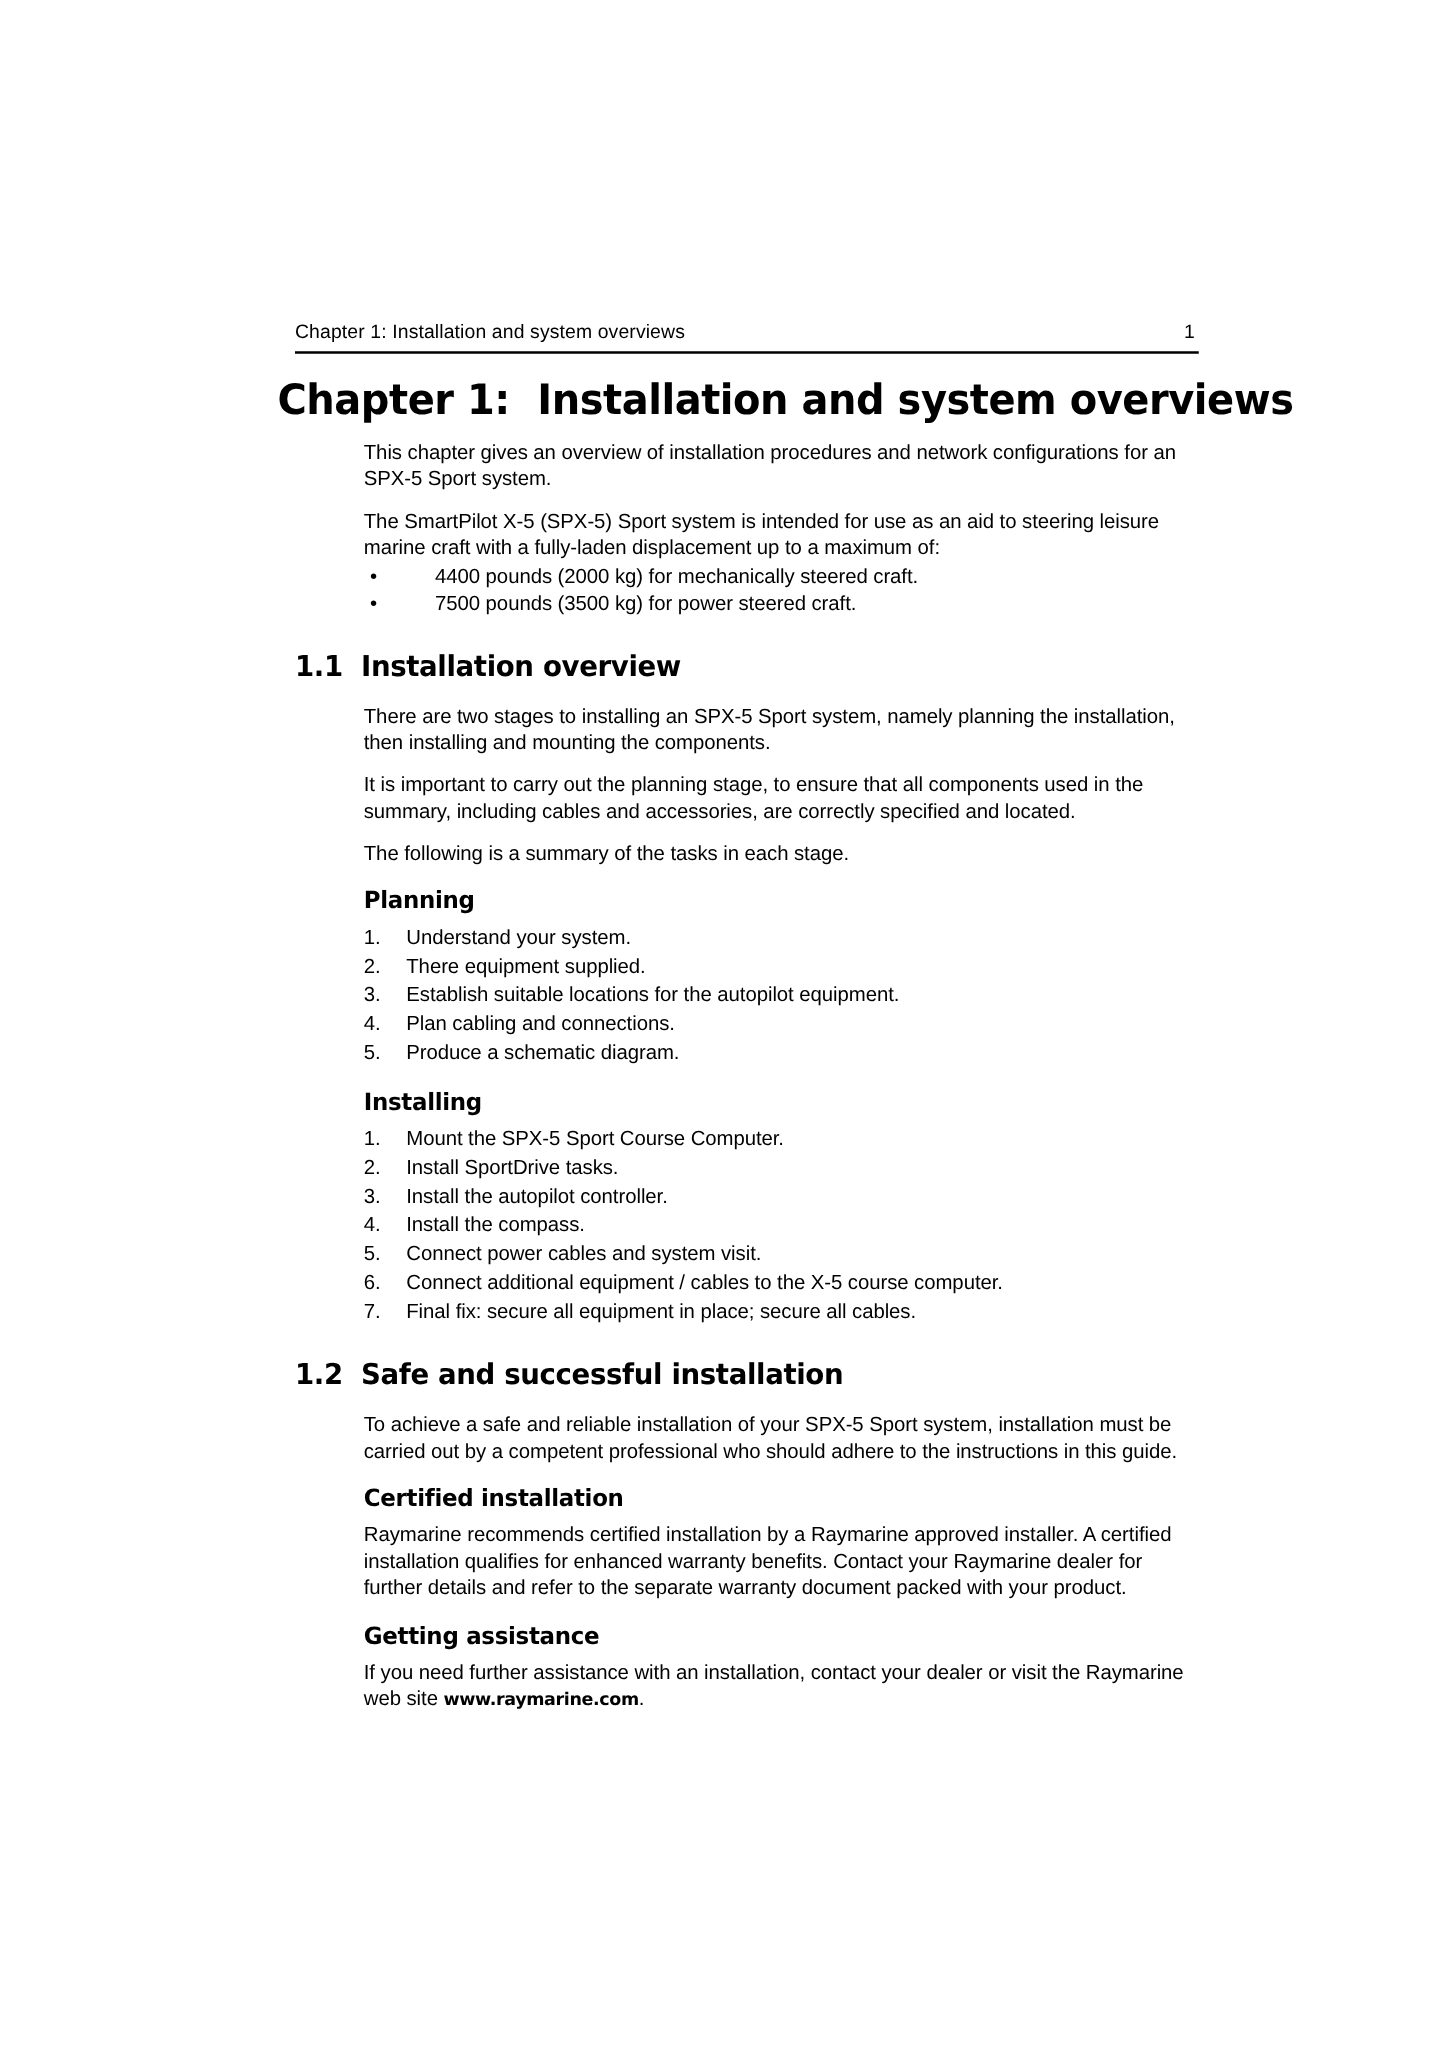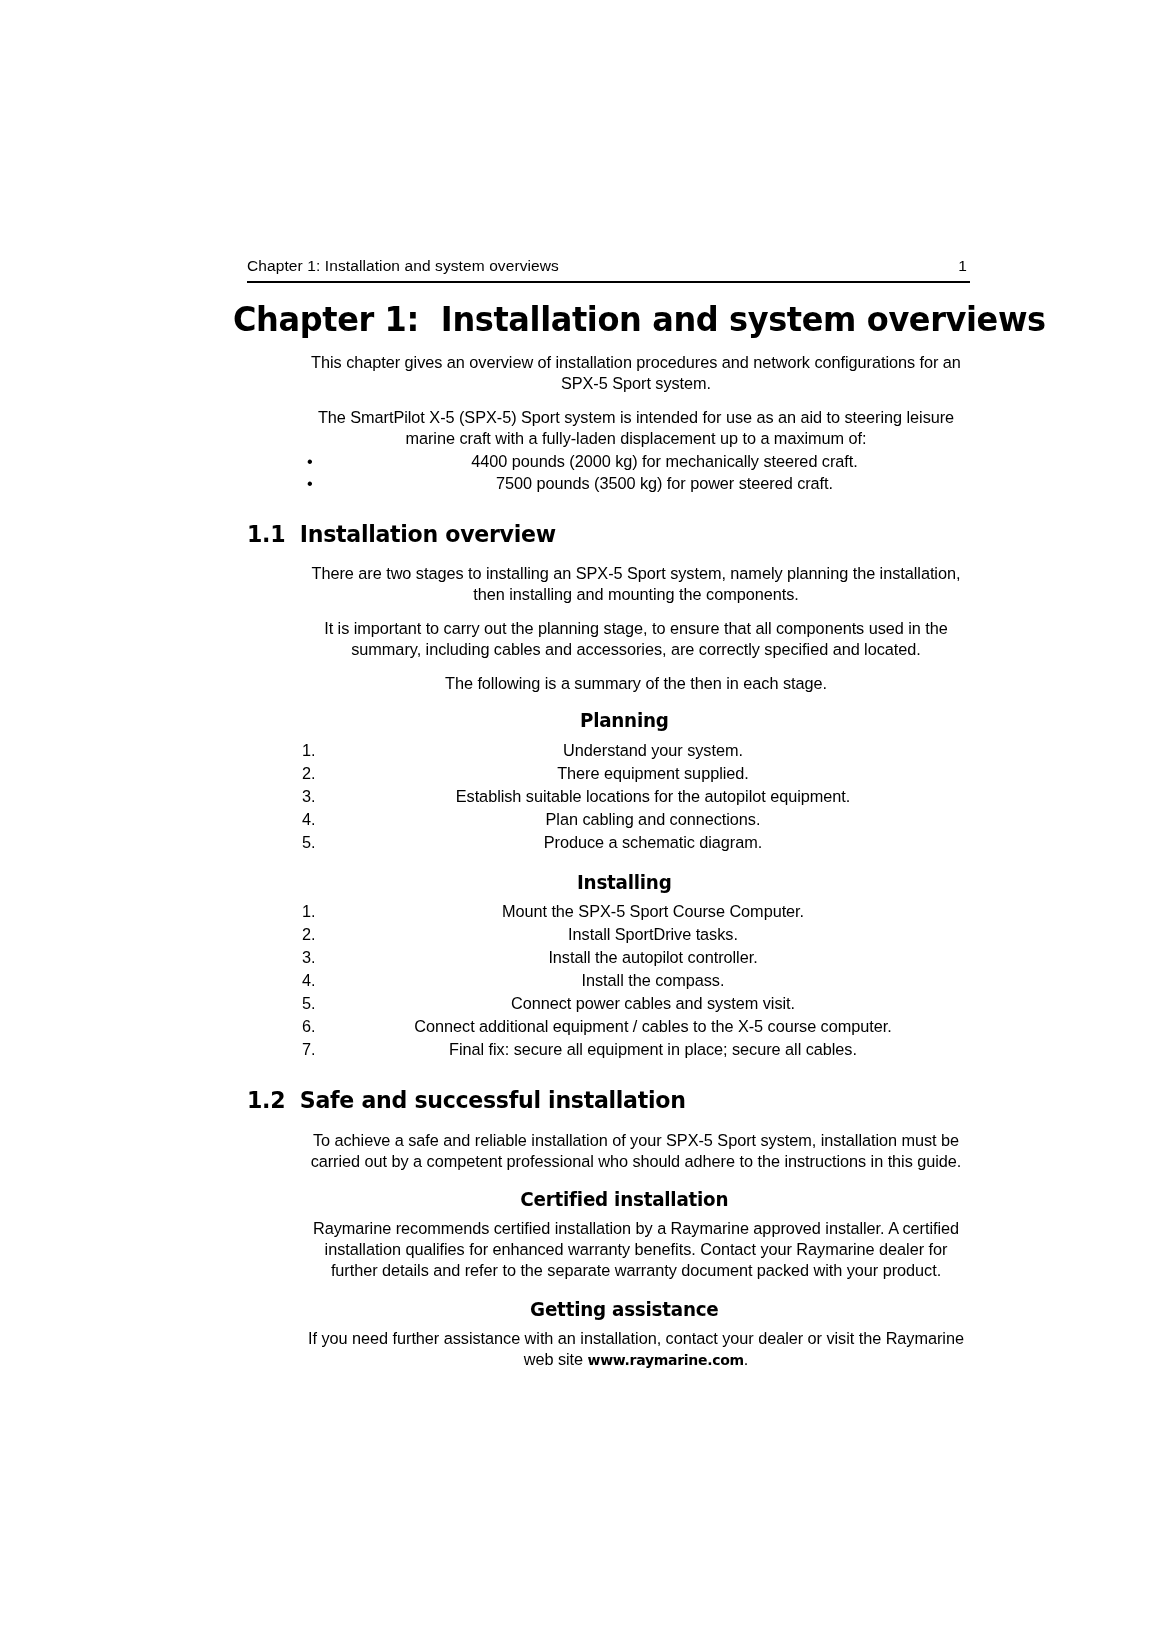--- a/index.html
+++ b/index.html
@@ -20,21 +20,21 @@
     width: 1157px;
     height: 1637px;
     box-sizing: border-box;
     padding: 0;
     overflow: hidden;
   }
 
   
   .content {
     position: absolute;
-    left: 247px;
+    left: 236px;
     top: 257px;
     width: 723px;
   }
 
   
   .running-header {
     display: flex;
     align-items: baseline;
     justify-content: space-between;
     font-size: 15.5px;
@@ -66,21 +66,20 @@
   }
   .chapter-title .ct-num {
     display: inline-block;
     margin-right: 23px;
   }
 
   
   .body-col {
     margin-left: 55px;
     width: 668px;
-    text-align: center;
   }
 
   p.para {
     font-size: 16.3px;
     line-height: 1.285;
     margin: 0 0 13px 0;
     letter-spacing: -0.05px;
   }
   p.para.tight { margin-bottom: 1px; }
 
@@ -197,21 +196,21 @@
     </div>
 
     <h2 class="section-head">
       <span class="sh-num">1.1</span>
       <span class="sh-text">Installation overview</span>
     </h2>
 
     <div class="body-col">
       <p class="para">There are two stages to installing an SPX-5 Sport system, namely planning the installation, then installing and mounting the components.</p>
       <p class="para">It is important to carry out the planning stage, to ensure that all components used in the summary, including cables and accessories, are correctly specified and located.</p>
-      <p class="para">The following is a summary of the then in each stage.</p>
+      <p class="para">The following is a summary of the tasks in each stage.</p>
 
       <h3 class="sub-head first">Planning</h3>
       <ol class="numbered">
         <li>
           <span class="num-mark">1.</span>
           <span>Understand your system.</span>
         </li>
         <li>
           <span class="num-mark">2.</span>
           <span>There equipment supplied.</span>

